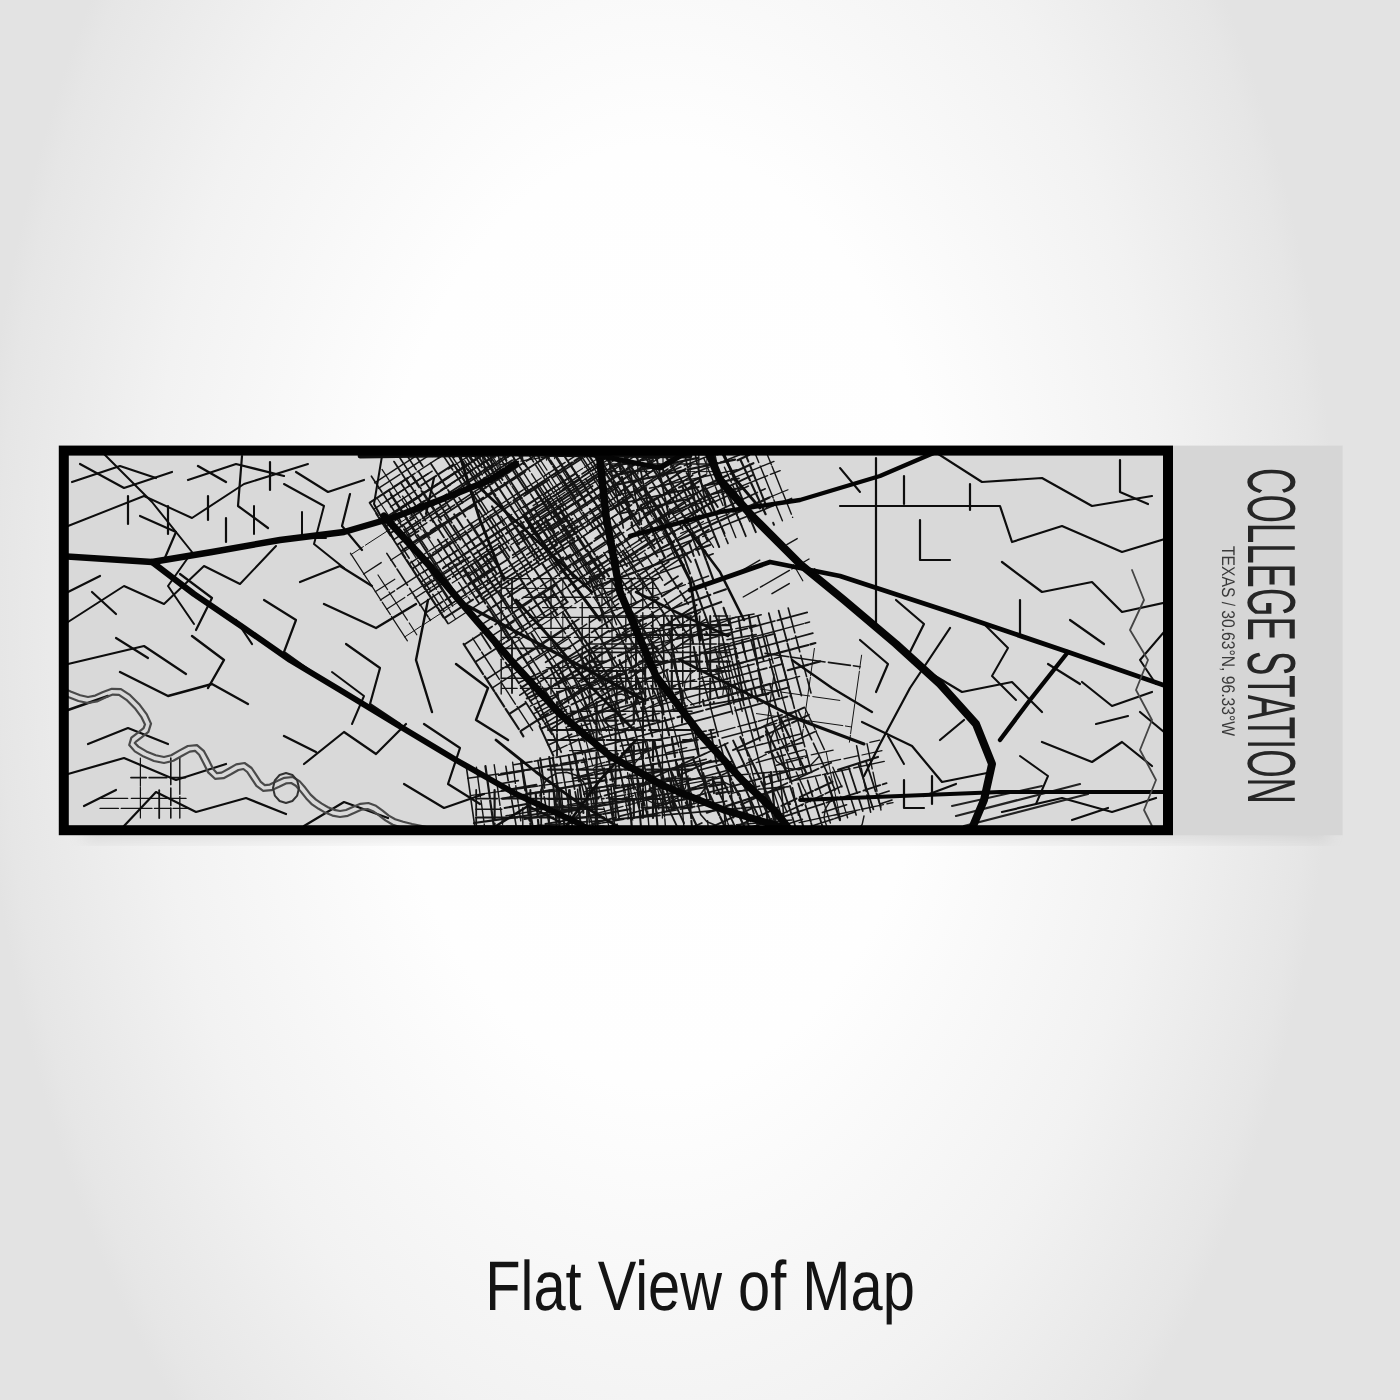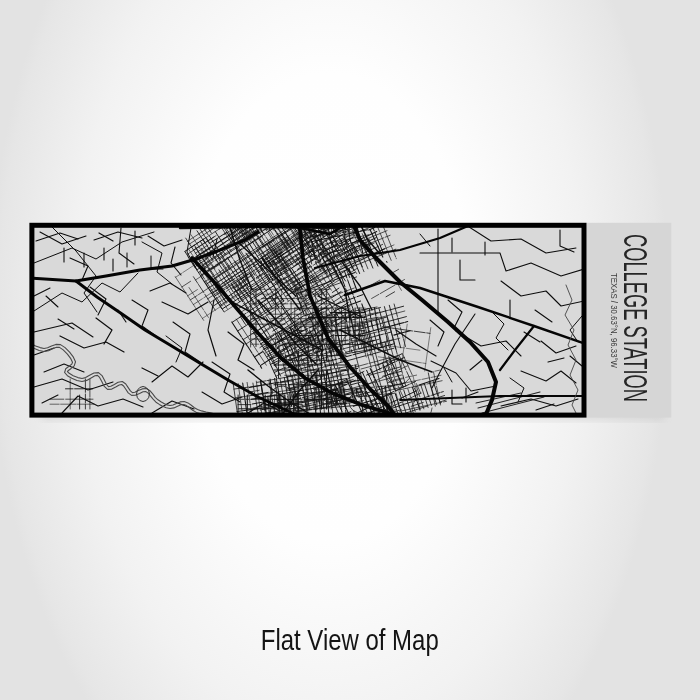--- a/index.html
+++ b/index.html
@@ -1,20 +1,20 @@
 <!DOCTYPE html>
 <html><head>
 <meta charset="utf-8">
 <style>
 html,body{margin:0;padding:0;}
 body{width:700px;height:700px;overflow:hidden;position:relative;
  background:radial-gradient(ellipse 340px 560px at 47% 44%, #ffffff 0%, #fefefe 42%, #f2f2f2 75%, #e6e6e6 97%, #e3e3e3 100%);
  font-family:"Liberation Sans", sans-serif;}
 .caption{position:absolute;left:0;top:624px;width:700px;text-align:center;
- font-size:29px;color:#141414;}
+ font-size:35px;color:#141414;}
 .caption span{display:inline-block;transform:scaleX(0.826);transform-origin:center;}
 </style>
 </head>
 <body>
 
 <svg width="700" height="700" viewBox="0 0 700 700" style="position:absolute;left:0;top:0">
  <defs>
   <clipPath id="mapclip">
         <rect x="33.5" y="226.5" width="549.5" height="187"></rect>
       </clipPath>

